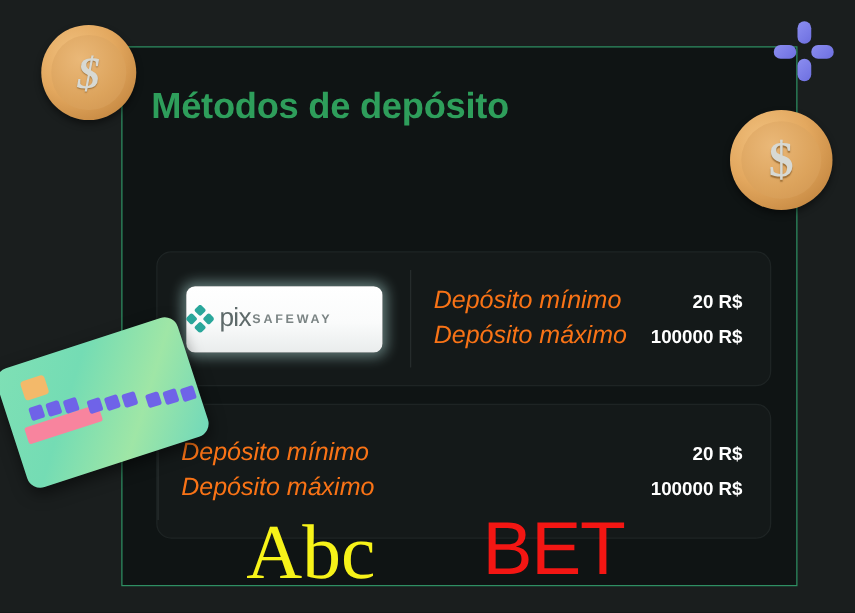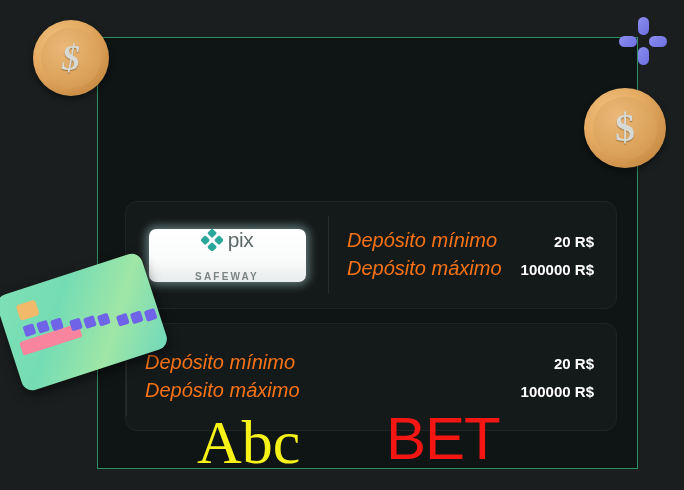--- a/index.html
+++ b/index.html
@@ -121,23 +121,22 @@
   }
 
   
   .pix-chip {
     width: 157px;
     height: 53px;
     background: linear-gradient(180deg, #ffffff 0%, #fafbfb 55%, #e9ecec 100%);
     border-radius: 7px;
     box-shadow: 0 0 10px 3px rgba(190, 240, 235, 0.45);
     display: flex;
-    flex-direction: column;
-    align-items: center;
-    justify-content: space-between;
+    align-items: center;
+    justify-content: flex-start;
     gap: 1px;
   }
 
   .pix-top {
     display: flex;
     align-items: center;
     gap: 5px;
   }
 
   .pix-wordmark {
@@ -328,20 +327,21 @@
     letter-spacing: -1px;
     font-family: "Liberation Sans", sans-serif;
   }
 </style>
 </head>
 <body>
 
 <div class="deposit-region">
 
   <div class="heading-block">
+    <div class="page-title">Métodos de depósito</div>
   </div>
 
   <div class="methods-list">
 
     <div class="method-row">
       <div class="method-brand">
         <div class="pix-chip">
           <div class="pix-top">
             <svg width="22" height="22" viewBox="0 0 22 22">
               <g fill="#2aa79b">

